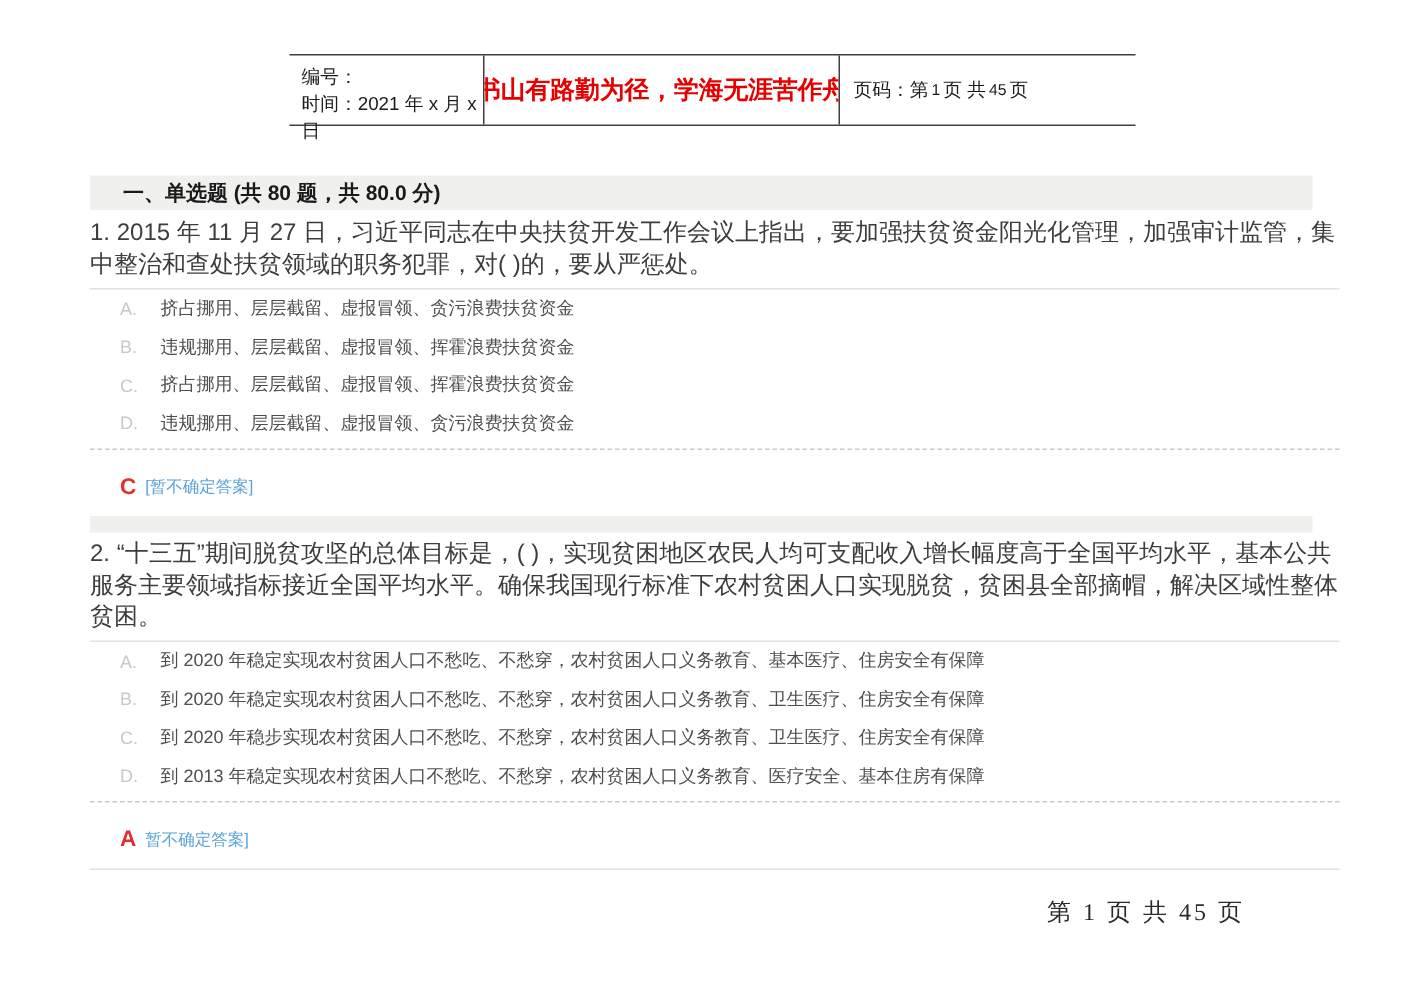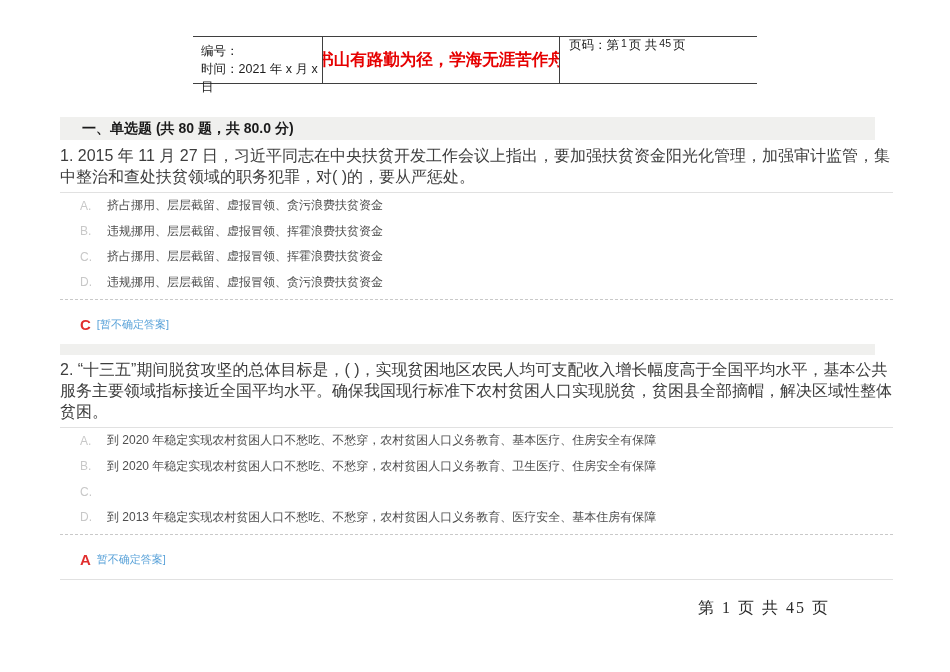--- a/index.html
+++ b/index.html
@@ -28,21 +28,21 @@
   }
   .hd-motto {
     width: 238px;
     border-left: 1.5px solid #3f3f3f;
     border-right: 1.5px solid #3f3f3f;
     display: flex; align-items: center; justify-content: center;
     color: #e60000; font-weight: bold; font-size: 16.5px;
     white-space: nowrap; overflow: hidden;
   }
   .hd-page {
-    flex: 1; display: flex; align-items: flex-start;
+    flex: 1; display: flex; align-items: center;
     padding-left: 9px; font-size: 12.5px; color: #1c1c1c;
     white-space: nowrap;
   }
   .hd-page .num { font-size: 10.5px; padding: 0 2px; }
 
   
   .main { position: absolute; left: 60px; top: 117px; width: 833px; }
 
   .section-band {
     background: #f0f0ee;
@@ -149,20 +149,21 @@
       <li class="option">
         <span class="letter">A.</span>
         <span>到 2020 年稳定实现农村贫困人口不愁吃、不愁穿，农村贫困人口义务教育、基本医疗、住房安全有保障</span>
       </li>
       <li class="option">
         <span class="letter">B.</span>
         <span>到 2020 年稳定实现农村贫困人口不愁吃、不愁穿，农村贫困人口义务教育、卫生医疗、住房安全有保障</span>
       </li>
       <li class="option">
         <span class="letter">C.</span>
+        <span>到 2020 年稳步实现农村贫困人口不愁吃、不愁穿，农村贫困人口义务教育、卫生医疗、住房安全有保障</span>
       </li>
       <li class="option">
         <span class="letter">D.</span>
         <span>到 2013 年稳定实现农村贫困人口不愁吃、不愁穿，农村贫困人口义务教育、医疗安全、基本住房有保障</span>
       </li>
     </ul>
     <div class="dashed-sep"></div>
     <div class="answer-row">
       <span class="answer-letter">A</span>
       <span class="answer-note">暂不确定答案]</span>

